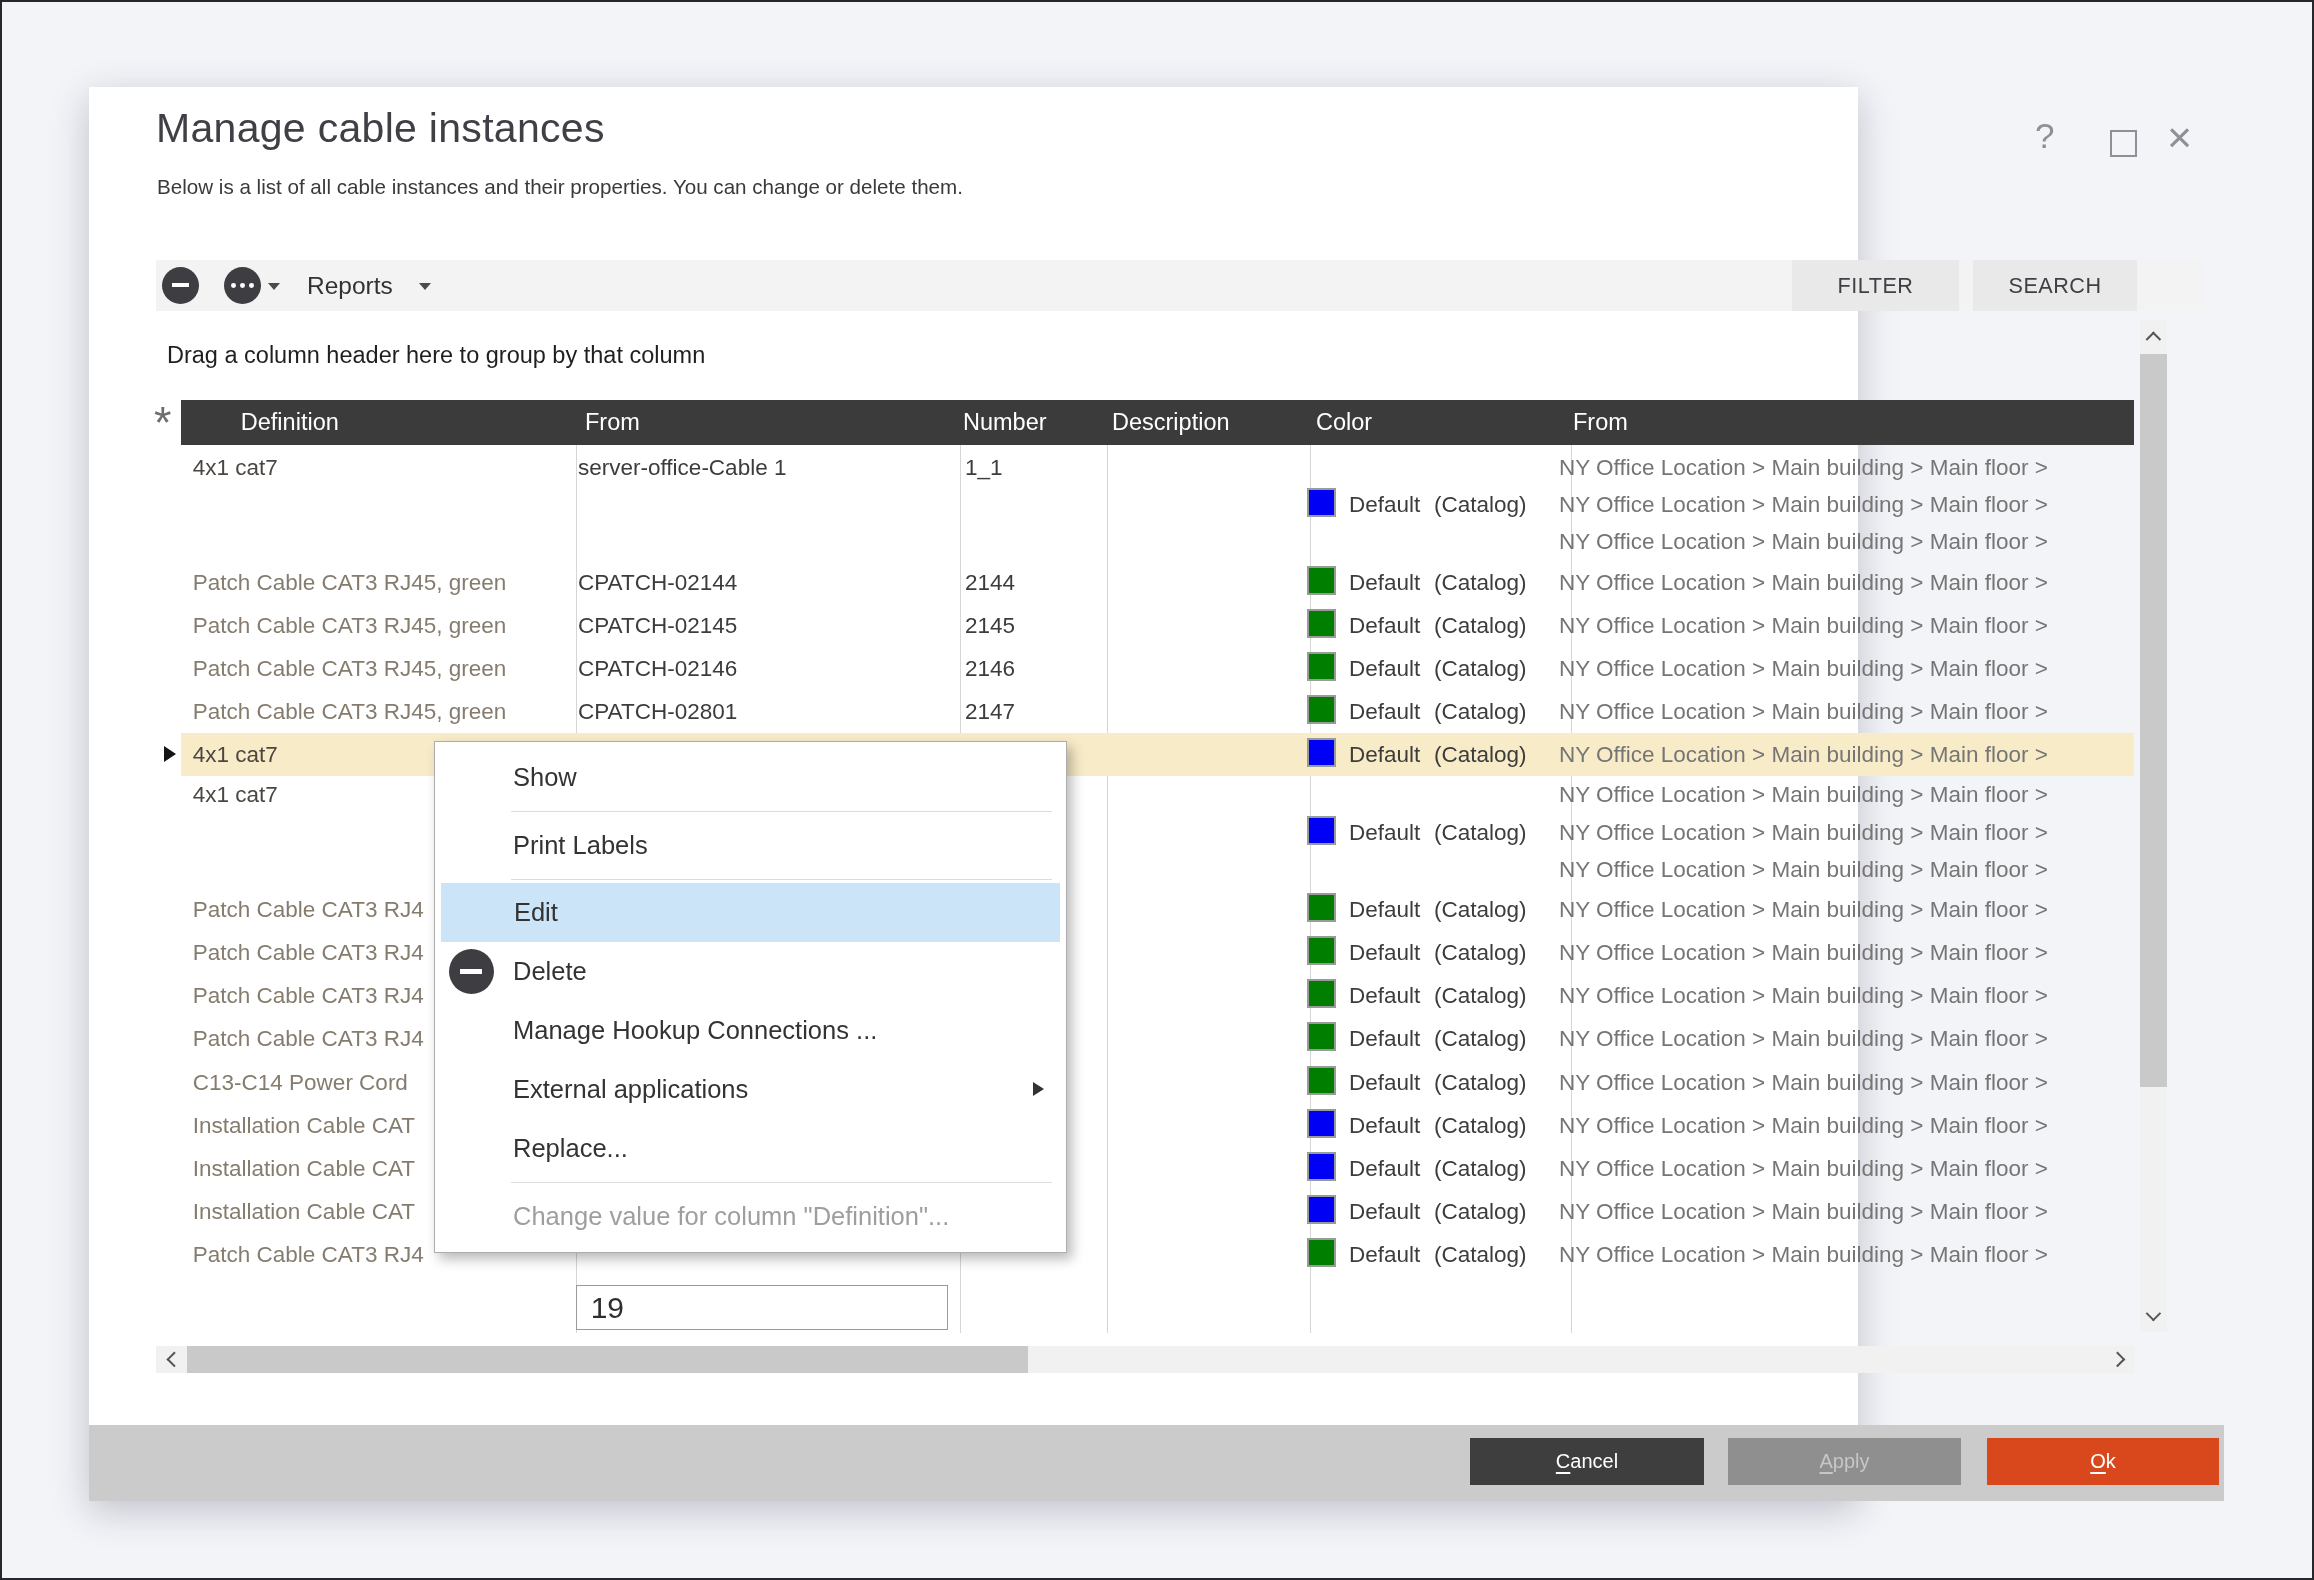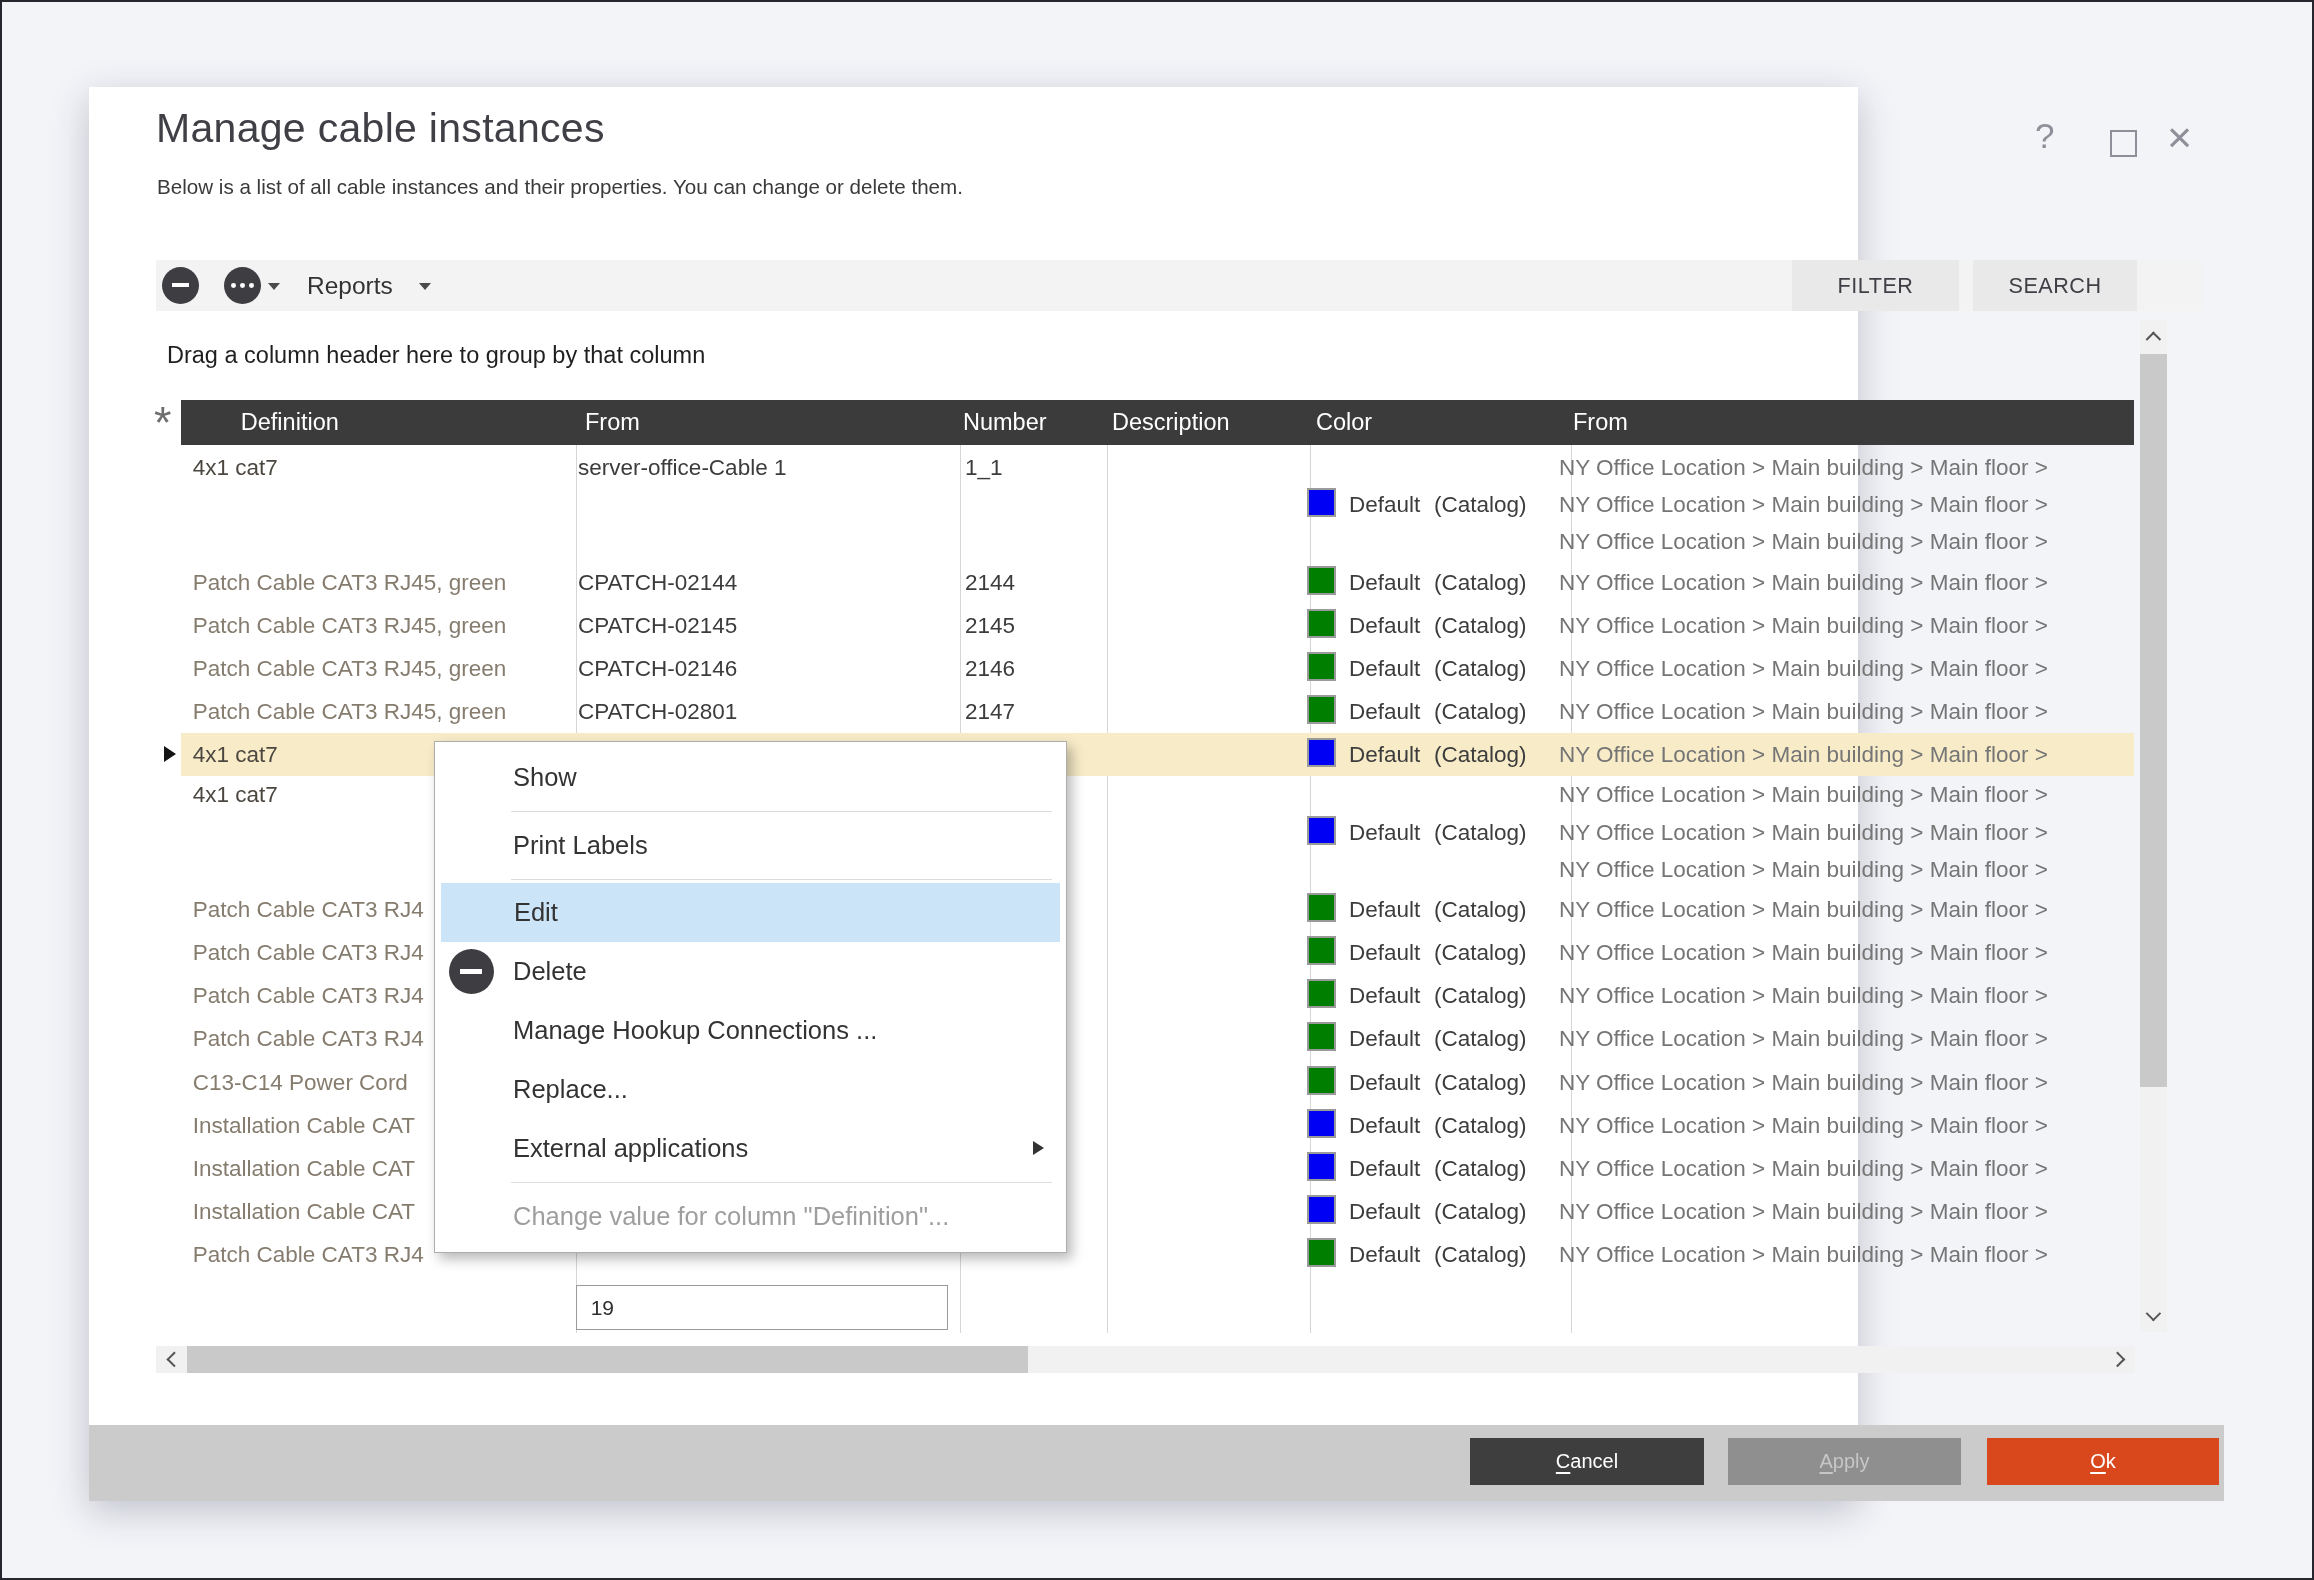--- a/index.html
+++ b/index.html
@@ -49,21 +49,21 @@
   .row-line.selected { background:var(--sel,#F8ECC8); }
   .cell { position:absolute; white-space:nowrap; }
   .def  { left:11.8px;  color:#857c6e; }
   .def.dark { color:#4b463f; }
   .name { left:397px; color:#3c3c3c; }
   .num  { left:784px; color:#3c3c3c; }
   .sq   { position:absolute; left:1126px; width:29px; height:29px; border:2px solid #9a9a9a; }
   .clabel { left:1168px; color:#3c3c3c; }
   .from { left:1378px; color:#757575; }
   .editor { position:absolute; left:395px; top:840px; width:372px; height:45px; background:#fff;
-            border:1px solid #9a9a9a; line-height:43px; padding-left:13.7px; font-size:21px; color:#2f2f2f; }
+            border:1px solid #9a9a9a; line-height:43px; padding-left:13.7px; font-size:30px; color:#2f2f2f; }
   .sel-marker { position:absolute; left:75px; top:659px; width:0; height:0; z-index:3;
             border-left:12.7px solid #141414; border-top:8.8px solid transparent; border-bottom:8.8px solid transparent; }
 
   .menu { position:absolute; left:345px; top:654px; width:633px; background:#fff;
           border:1px solid #ADADAD; box-shadow:4.9px 5.9px 11.8px rgba(0,0,0,.28);
           z-index:20; padding:5.9px 0; }
   .menu-item { position:relative; height:59px; line-height:59px; padding-left:78px;
                font-size:25.5px; color:#333; }
   .menu-item.hl { background:var(--hl,#CCE4F7); margin:0 5.9px; padding-left:73px; }
   .menu-item.dis { color:#9e9e9e; }
@@ -270,22 +270,22 @@
   <div class="menu" id="menu">
       <div class="menu-item"><span>Show</span></div>
       <div class="menu-sep"></div>
       <div class="menu-item"><span>Print Labels</span></div>
       <div class="menu-sep"></div>
       <div class="menu-item hl"><span>Edit</span></div>
       <div class="menu-item"><span>Delete</span><span class="mi-icon">
           <span class="mi-minus"></span>
         </span></div>
       <div class="menu-item"><span>Manage Hookup Connections ...</span></div>
+      <div class="menu-item"><span>External applications</span><span class="mi-arrow"></span></div>
       <div class="menu-item"><span>Replace...</span></div>
-      <div class="menu-item"><span>External applications</span><span class="mi-arrow"></span></div>
       <div class="menu-sep"></div>
       <div class="menu-item dis"><span>Change value for column "Definition"...</span></div>
     </div>
 
   <div class="vscroll">
     <div class="sbtn v" style="top:0;">
         <span class="ch up"></span>
       </div>
     <div class="vthumb"></div>
     <div class="sbtn v" style="top:979px;">

